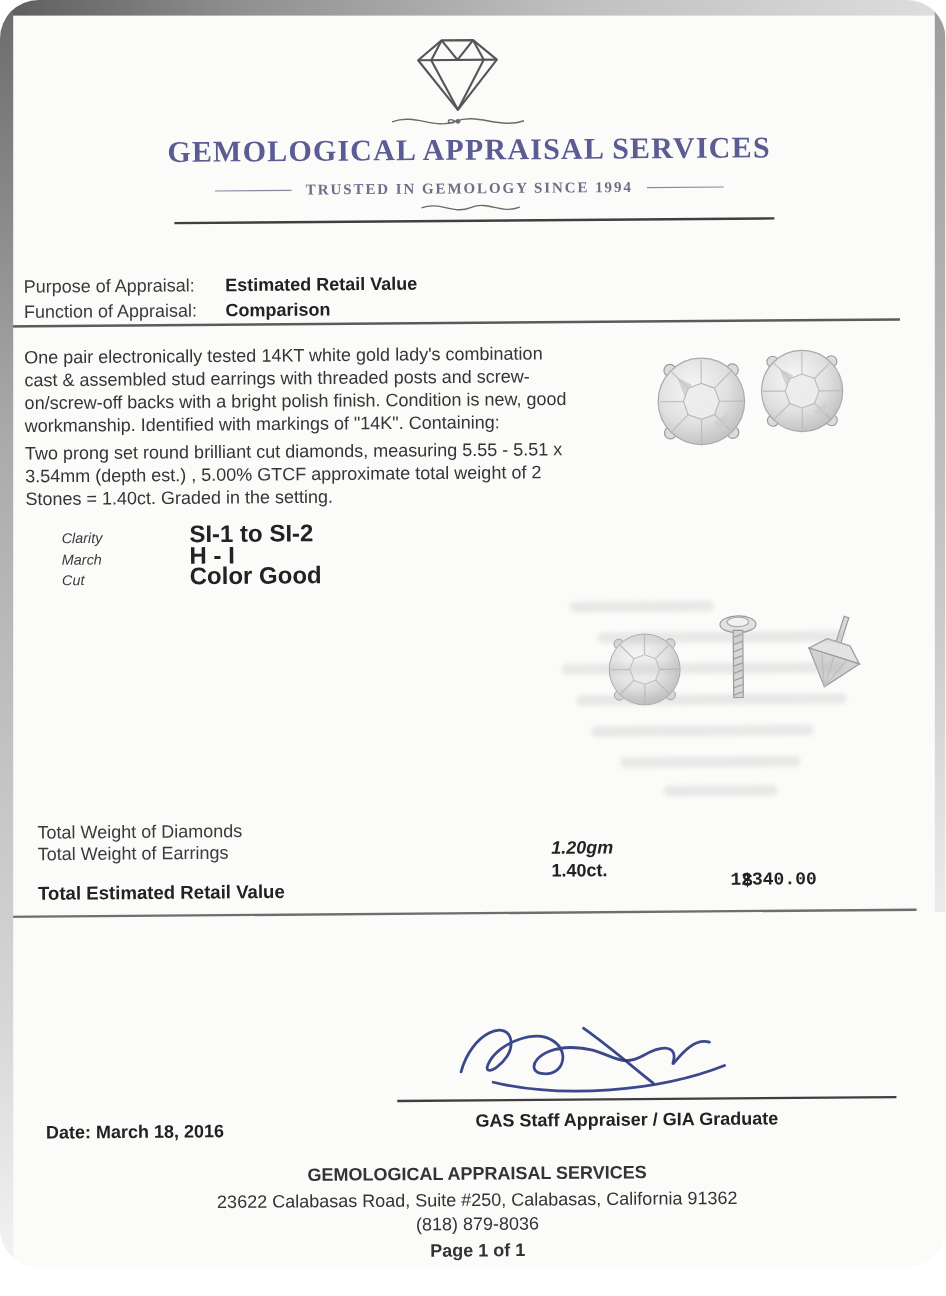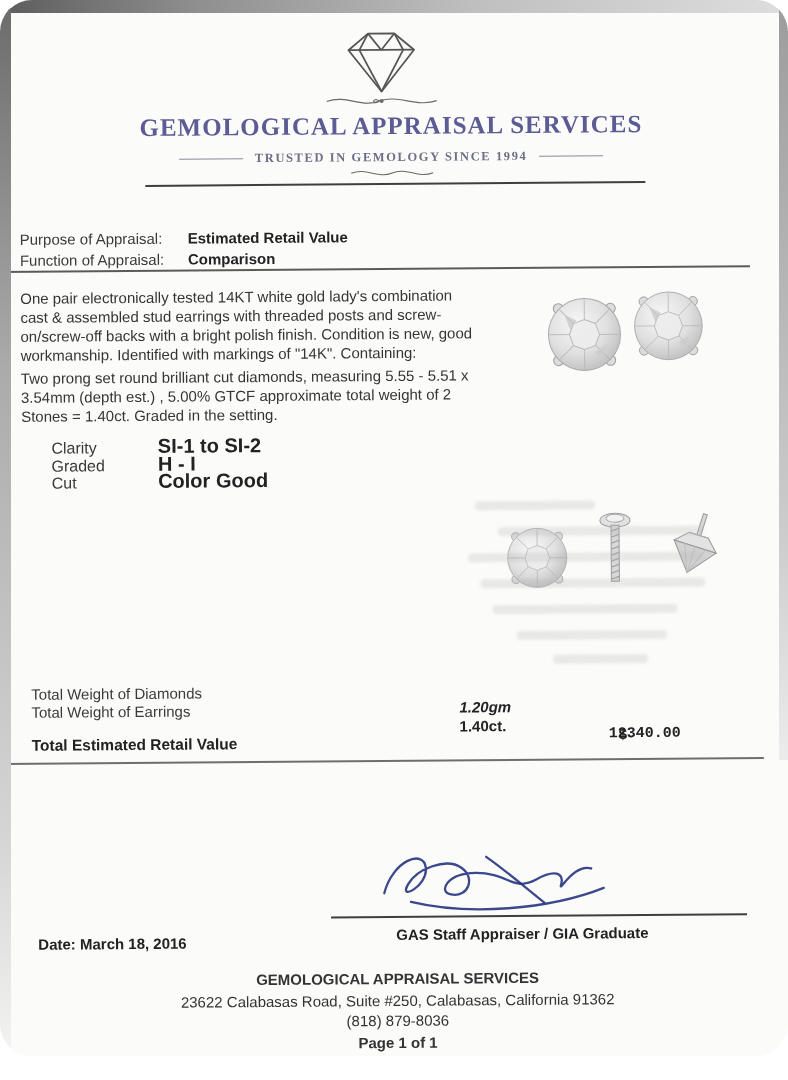--- a/index.html
+++ b/index.html
@@ -39,21 +39,21 @@
   .rule { position:absolute; }
   .rule-header { top:183px; left:148px; width:500px; height:2px; background:#3f3f3f; }
   .rule-info   { top:268px; left:0;    width:752px; height:2px; background:#5a5a5a; }
   .rule-totals { top:760px; left:0;    width:762px; height:2px; background:#6e6e6e; }
   .rule-sign   { top:916px; left:328px; width:416px; height:2px; background:#3f3f3f; }
 
   .lbl  { font-size:15px; color:#3a3a3a; }
   .val  { font-size:15px; color:#222; font-weight:bold; }
   .para { font-size:15px; line-height:19px; color:#353535; }
 
-  .grade-label { display:inline-block; width:102px; font-size:16px; color:#3a3a3a; }
+  .grade-label { display:inline-block; width:102px; font-size:12px; color:#3a3a3a;font-style:italic; }
   .grade-value { font-size:20px; font-weight:bold; color:#222; }
 
   .retail-label { font-size:15.5px; font-weight:bold; color:#222; }
 
   .footer-line { left:0; width:100%; text-align:center; font-size:15px; color:#333; }
   .bold { font-weight:bold; }
 
   .sig-path { stroke:var(--signature-ink,#26347e); stroke-width:2.6; fill:none;
     stroke-linecap:round; stroke-linejoin:round; opacity:0.9; }
 
@@ -143,21 +143,21 @@
       </defs>
       <use href="#stud1" transform="translate(58,58)"></use>
       <use href="#stud1" transform="translate(142,50) scale(0.94)"></use>
     </svg>
 
     <div class="abs" style="top:433px; left:52px;">
       <span class="grade-label">Clarity</span>
       <span class="grade-value">SI-1 to SI-2</span>
     </div>
     <div class="abs" style="top:451px; left:52px;">
-      <span class="grade-label">Graded</span>
+      <span class="grade-label">March</span>
       <span class="grade-value">H - I</span>
     </div>
     <div class="abs" style="top:468px; left:52px;">
       <span class="grade-label">Cut</span>
       <span class="grade-value">Color Good</span>
     </div>
 
     <svg class="abs" style="top:505px; left:495px; width:245px; height:102px;" viewBox="0 0 245 102">
       <defs>
         <radialGradient id="dg2" cx="40%" cy="35%" r="75%">

